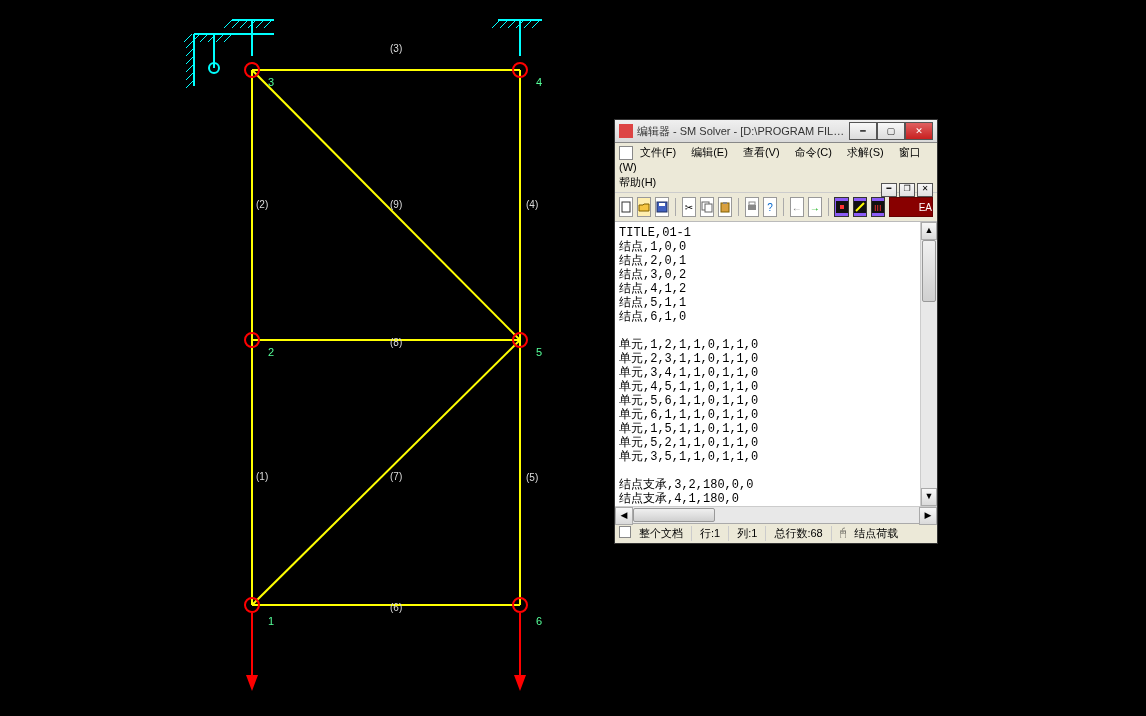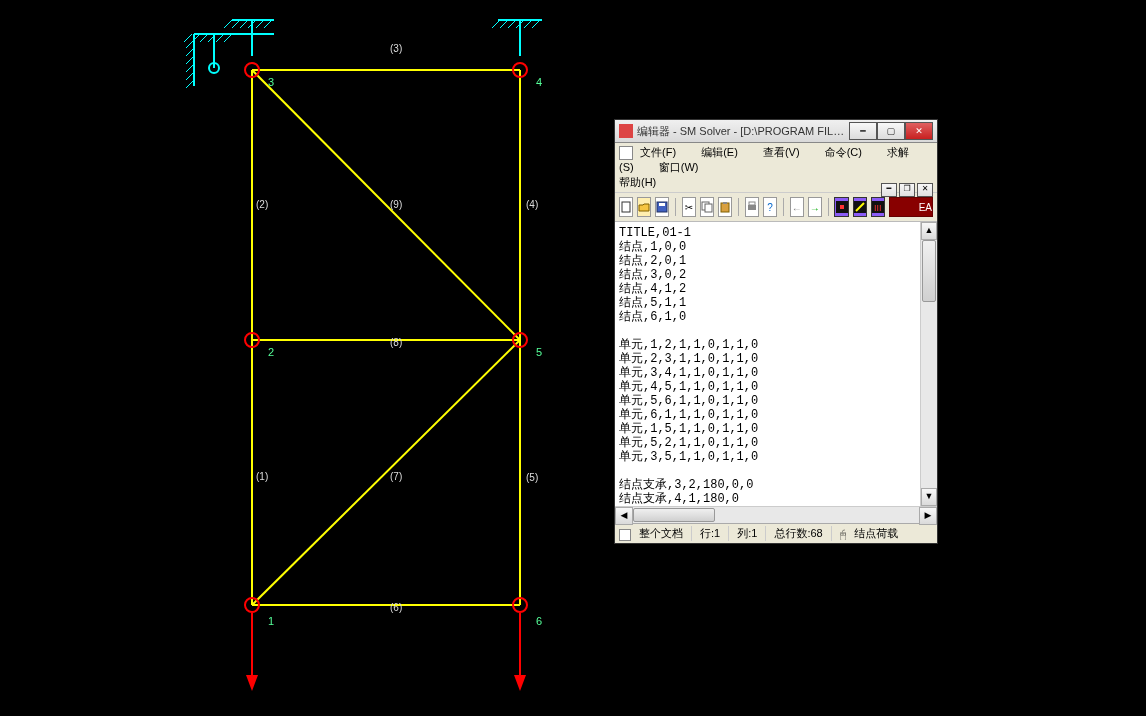--- a/index.html
+++ b/index.html
@@ -79,21 +79,21 @@
     color: #fff;
   }
   .menubar {
     background: #ece9d8;
     padding: 2px 4px;
     font-size: 11px;
     border-bottom: 1px solid #ccc;
     line-height: 15px;
   }
   .menubar span {
-    margin-right: 22px;
+    margin-right: 12px;
     cursor: pointer;
   }
   .mdi-controls {
     position: absolute;
     right: 4px;
     top: 40px;
     display: flex;
     gap: 2px;
   }
   .mdi-controls .mdi-btn {
@@ -186,21 +186,20 @@
   .scrollbar-h .sb-thumb {
     top:1px; bottom:1px; left:0; height:auto; width:80px;
   }
   .statusbar {
     background: #ece9d8;
     border-top: 1px solid #aaa;
     display: flex;
     font-size: 11px;
     padding: 2px 4px;
     gap: 8px;
-    align-items: flex-end;
   }
   .statusbar .cell {
     border-right: 1px solid #ccc;
     padding-right: 8px;
   }
   .statusbar .cell:last-child { border-right:none; }
   .tb-icon svg { width:12px;height:12px; }
 </style>
 </head>
 <body>

